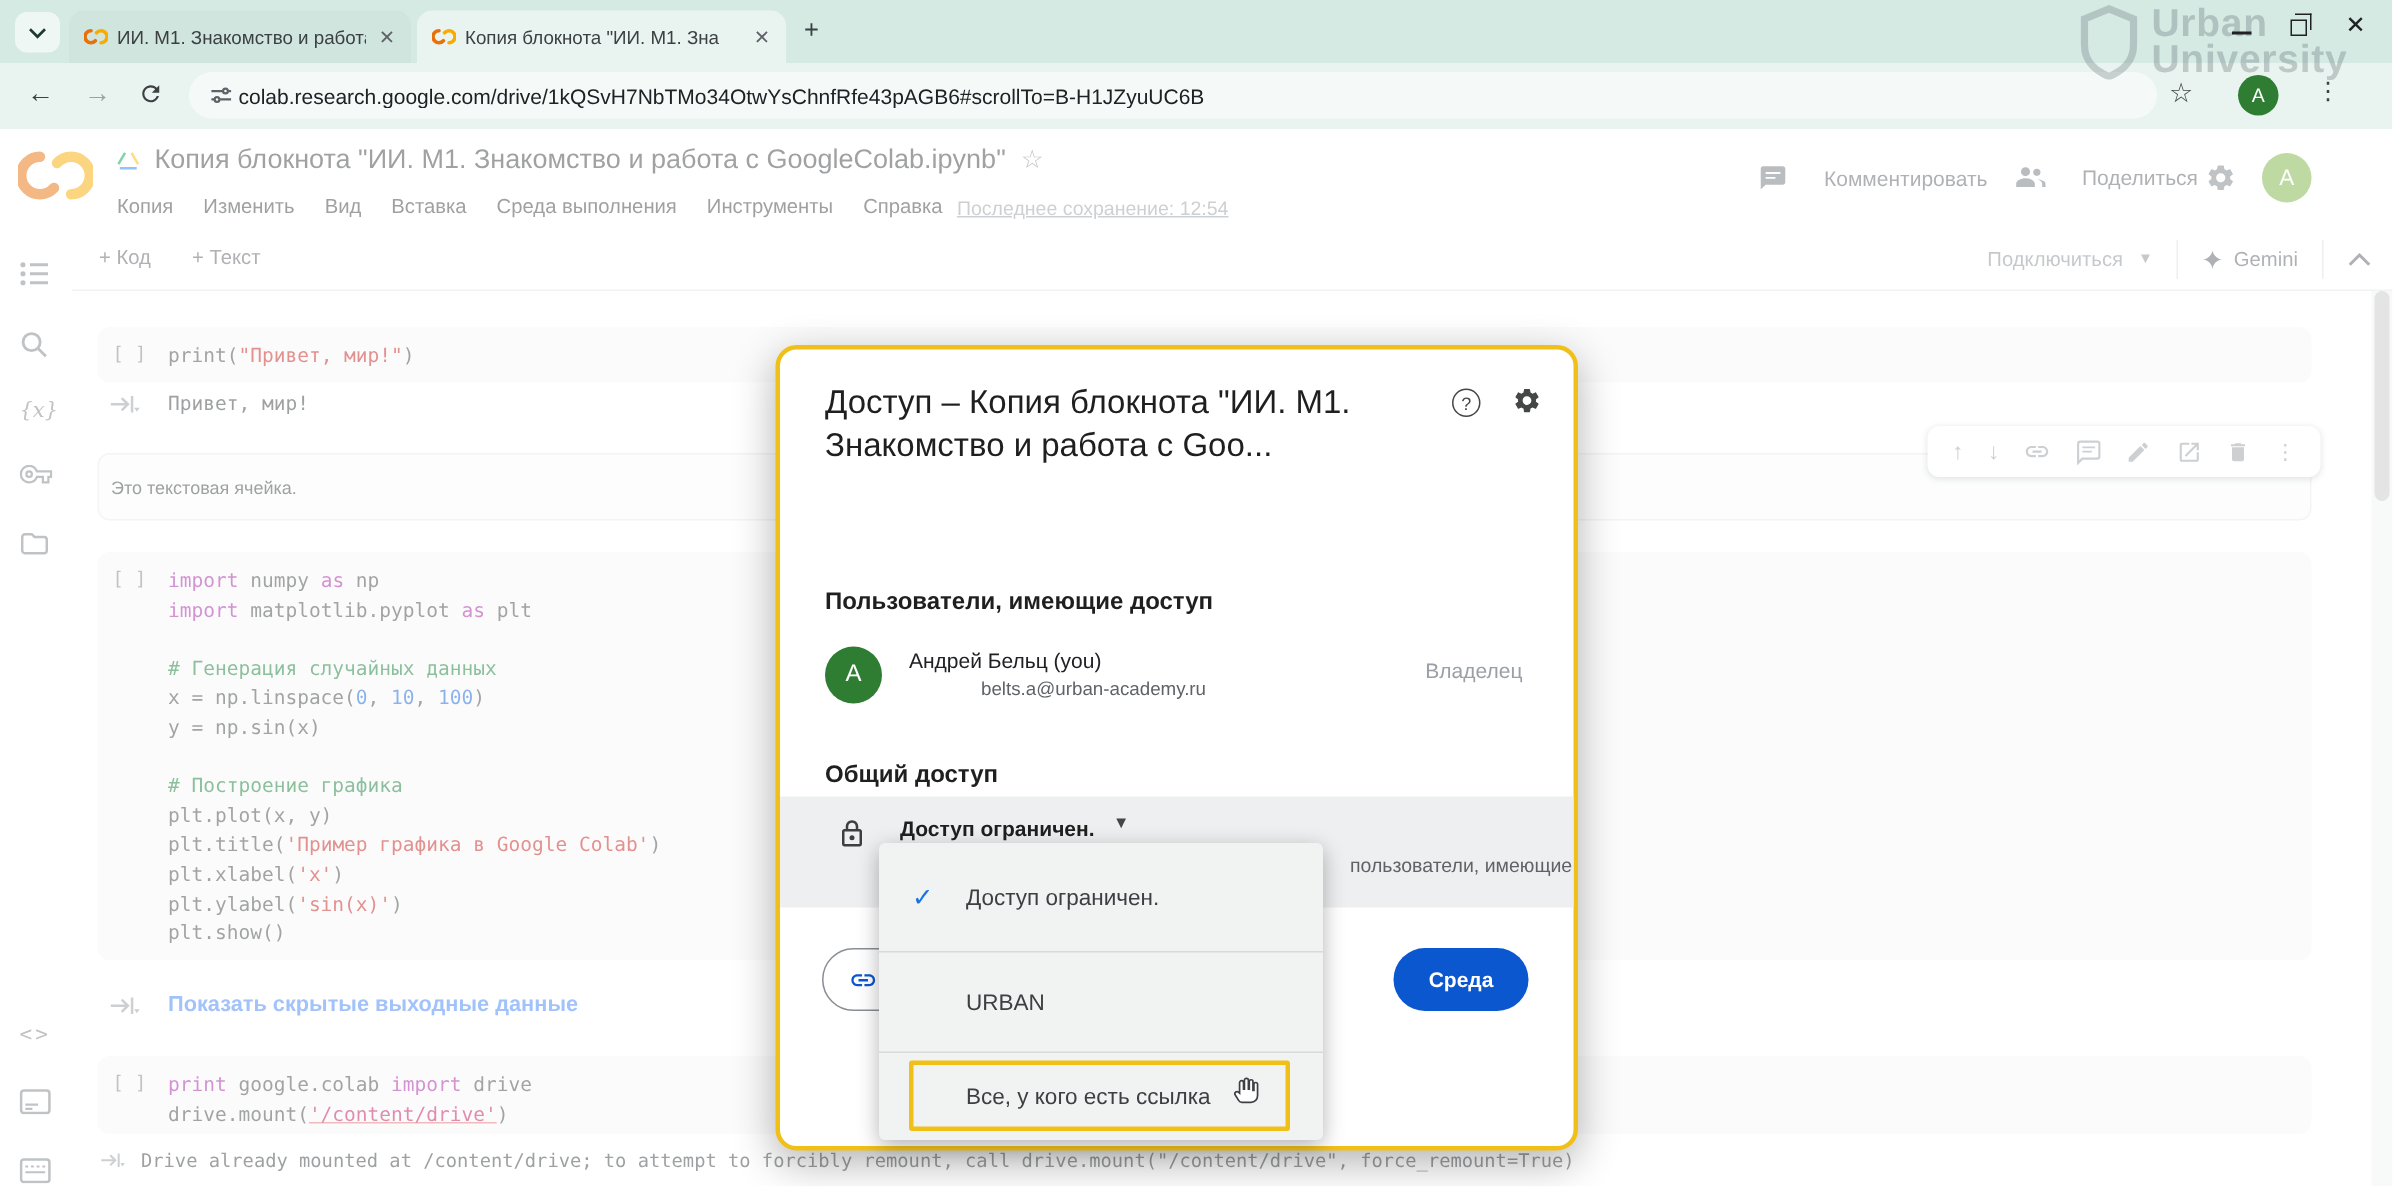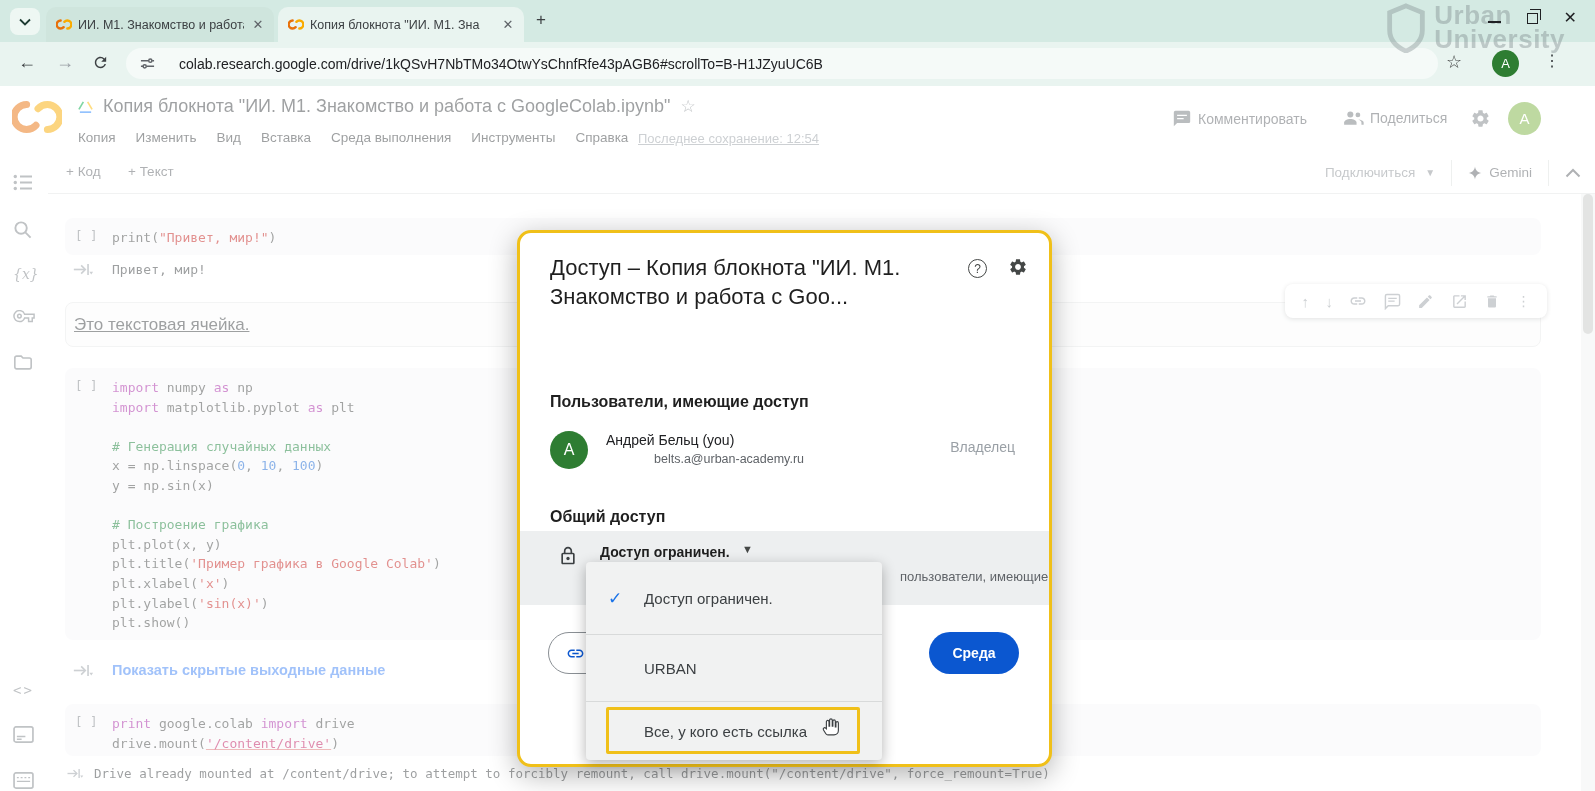--- a/index.html
+++ b/index.html
@@ -24,36 +24,36 @@
   .win-restore{width:11px;height:11px;border:1.6px solid #202124;position:relative;background:transparent;}
   .win-restore::before{content:"";position:absolute;left:2px;top:-5px;width:10px;height:10px;
       border:1.6px solid #202124;border-left:none;border-bottom:none;}
   .win-close{font-size:16px;color:#202124;line-height:1;}
   .watermark{right:30px;top:3px;display:flex;gap:8px;align-items:flex-start;z-index:3;opacity:.55;}
   .wm-text{font-size:26px;font-weight:bold;color:rgba(125,138,140,.75);line-height:24px;letter-spacing:.5px;}
 
   .navbar{left:0;top:42px;width:1595px;height:44px;background:#e9f4f0;}
   .nav-ico{font-size:18px;color:#3c4043;top:10px;}
   .url-pill{left:126px;top:6px;width:1312px;height:31px;background:#f5faf8;border-radius:16px;
-      display:flex;align-items:center;padding:0 14px;gap:24px;}
+      display:flex;align-items:center;padding:0 14px;gap:4px;}
   .url-text{font-size:14px;color:#202124;white-space:nowrap;overflow:hidden;}
   .nav-star{left:1446px;top:9px;font-size:18px;color:#444746;}
   .nav-avatar{left:1492px;top:8px;width:27px;height:27px;border-radius:50%;background:#2e7d32;color:#fff;
       display:flex;align-items:center;justify-content:center;font-size:13px;}
   .nav-more{left:1544px;top:9px;font-size:16px;color:#3c4043;letter-spacing:1px;}
 
   
   .colab-header{left:0;top:86px;width:1595px;height:66px;background:#fff;}
   .doc-title-row{left:78px;top:10px;display:flex;align-items:center;gap:10px;}
   .doc-title{font-size:18px;color:#3f4346;white-space:nowrap;}
   .title-star{font-size:17px;color:#80868b;}
   .hdr-menu{left:78px;top:44px;display:flex;gap:20px;align-items:center;}
   .menu-item{font-size:13.5px;color:#3c4043;}
   .autosave{font-size:13px;color:#9aa0a6;text-decoration:underline;margin-left:6px;}
-  .hdr-act{display:flex;align-items:center;gap:6px;font-size:14px;color:#5f6368;}
+  .hdr-act{display:flex;align-items:center;gap:24px;font-size:14px;color:#5f6368;}
   .hdr-avatar{width:33px;height:33px;border-radius:50%;background:#7cb342;color:#fff;display:flex;
       align-items:center;justify-content:center;font-size:15px;}
 
   
   .nb-toolbar{left:0;top:152px;width:1595px;height:42px;background:#fff;border-bottom:1px solid #e3e5e4;}
   .addbtn{font-size:13.5px;color:#5f6368;top:12px;}
   .tb-right{right:14px;top:0;height:41px;display:flex;align-items:center;gap:16px;}
   .connect{font-size:13.5px;color:#8d9297;display:flex;gap:10px;align-items:center;}
   .tb-div{width:1px;height:26px;background:#dde0df;}
   .gemini{font-size:13.5px;color:#5f6368;display:flex;gap:7px;align-items:center;}
@@ -70,21 +70,21 @@
   .gutter{position:absolute;left:10px;top:10px;font-family:"DejaVu Sans Mono",monospace;
       font-size:12.5px;color:#80868b;}
   .code-lines{position:absolute;left:47px;top:10px;font-family:"DejaVu Sans Mono",monospace;
       font-size:13px;line-height:19.6px;white-space:pre;}
   .tk-d{color:#444746;} .tk-k{color:#a626a4;} .tk-s{color:#c5221f;}
   .tk-su{color:#be185d;text-decoration:underline;text-decoration-color:#d77;}
   .tk-c{color:#188038;} .tk-n{color:#1967d2;}
   .outrow{font-family:"DejaVu Sans Mono",monospace;font-size:13px;color:#3c4043;}
   .textcell{left:17px;width:1476px;height:45px;background:#fafbfb;border:1px solid #e7e8e8;
       border-radius:8px;display:flex;align-items:center;padding-left:8px;}
-  .textcell span{font-size:17px;color:#3c4043;text-decoration:underline;}
+  .textcell span{font-size:12px;color:#3c4043;}
   .outlink{font-size:14.5px;font-weight:bold;color:#4285f4;}
   .cell-toolbar{left:1237px;top:90px;width:262px;height:34px;background:#fff;border-radius:8px;
       box-shadow:0 1px 5px rgba(0,0,0,.22);display:flex;align-items:center;justify-content:space-evenly;
       color:#9aa0a6;}
   .scrollbar{left:1581px;top:194px;width:14px;height:597px;background:#f1f3f2;}
   .scroll-thumb{position:absolute;left:2px;top:0;width:10px;height:140px;background:#c6c9c7;border-radius:5px;}
 
   
   .scrim{left:0;top:86px;width:1595px;height:705px;background:rgba(255,255,255,.5);z-index:40;}
 

